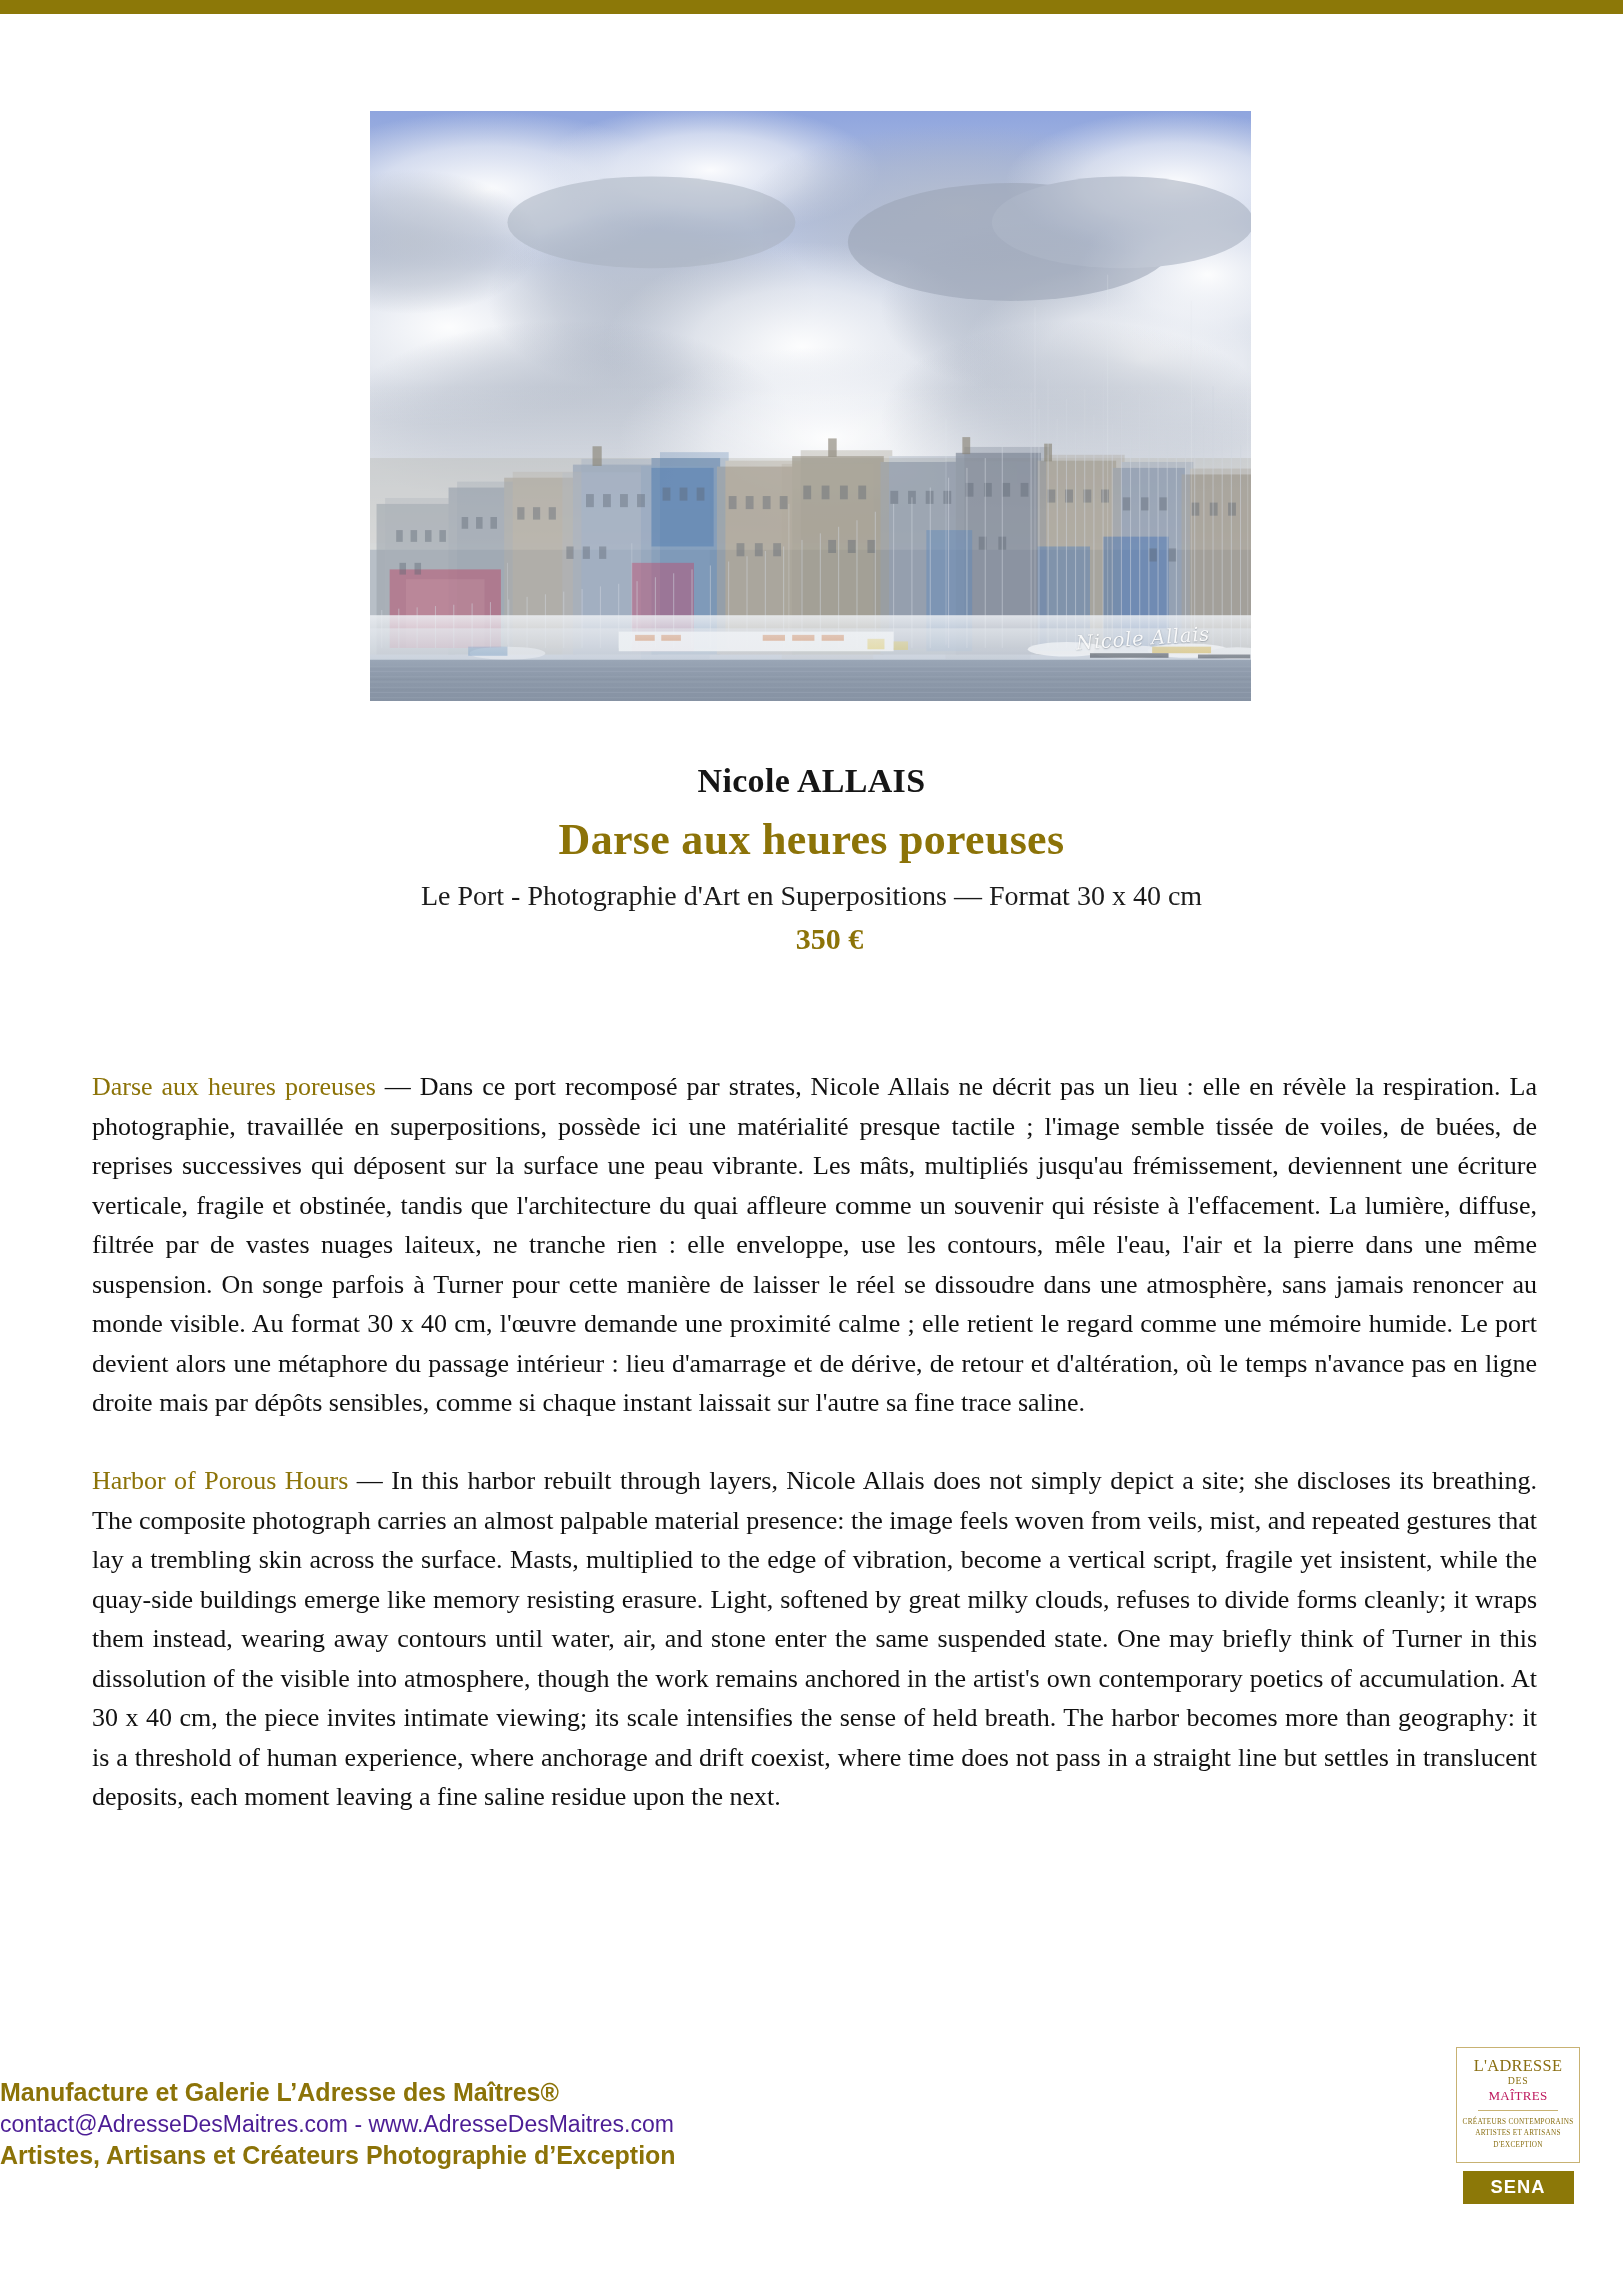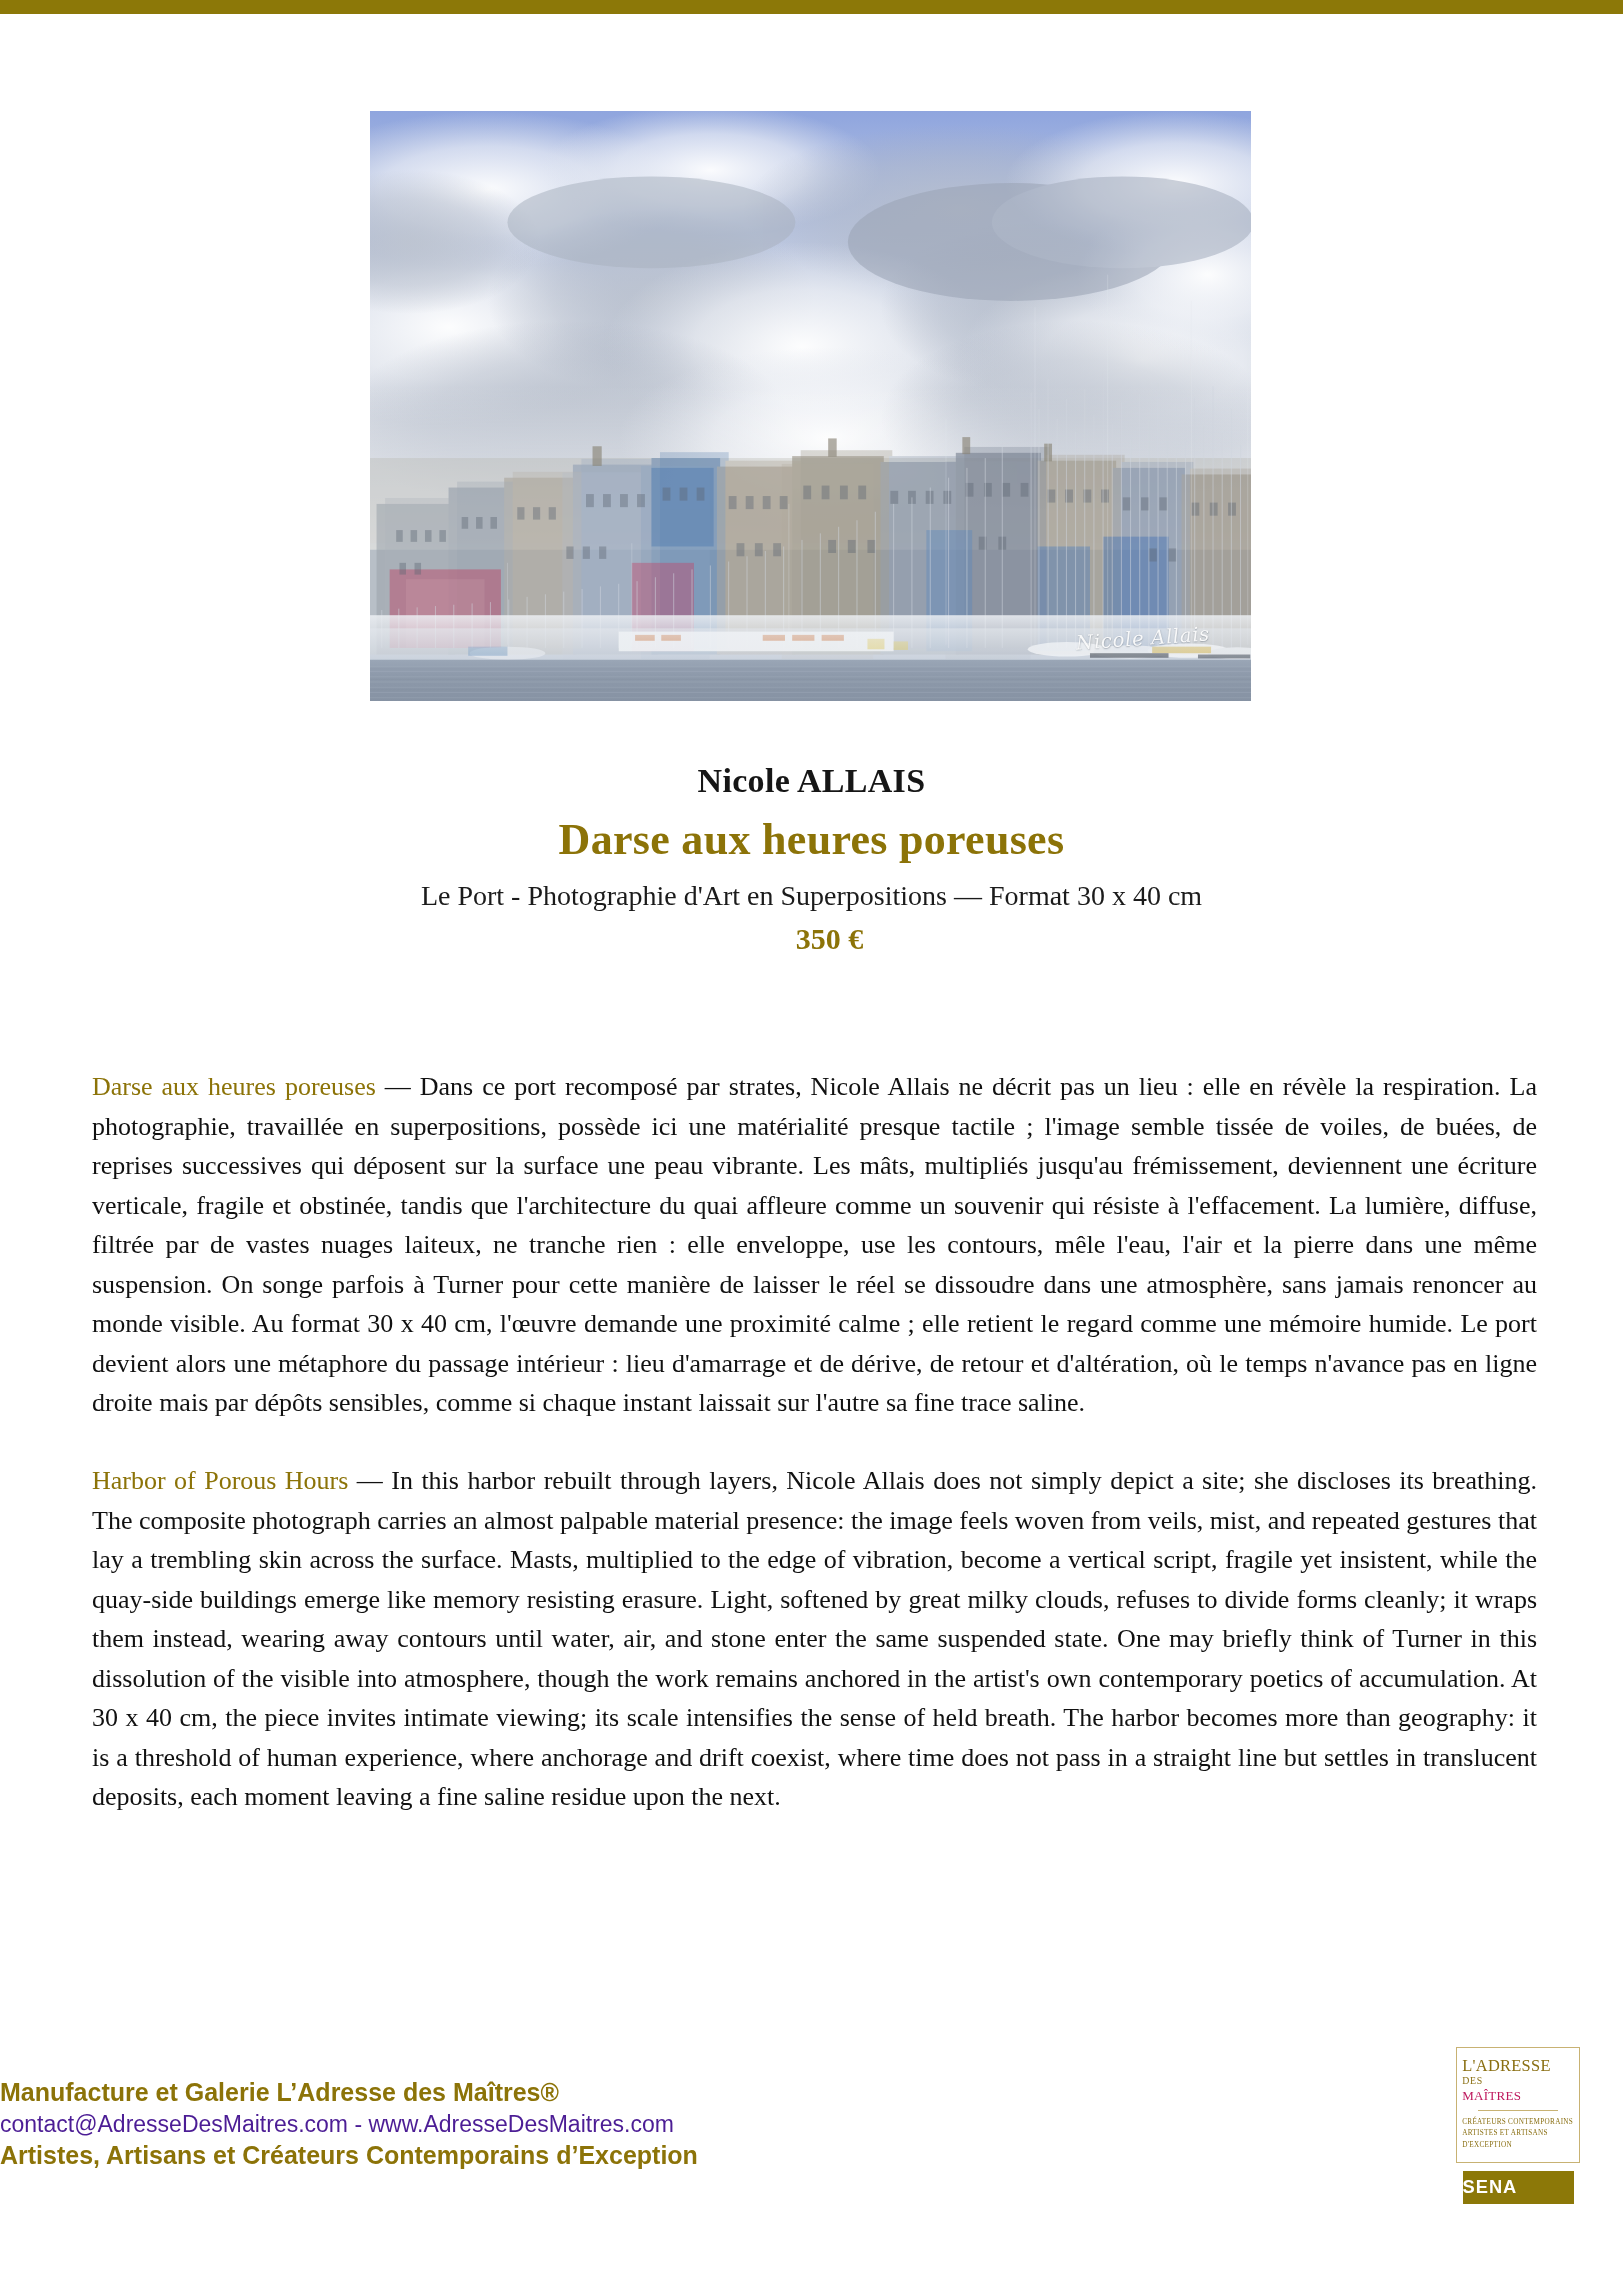--- a/index.html
+++ b/index.html
@@ -141,21 +141,21 @@
     color: #4c1d95;
     font-size: 23px;
   }
 
   
   .logo-lockup {
     position: absolute;
     left: 1412px;
     top: 2047px;
     width: 124px;
-    text-align: left;
+    text-align: center;
     padding-left: 44px;
   }
   .logo-card {
     border: 1.3px solid #c8b273;
     background: #ffffff;
     padding: 9.2px 5.2px 10.5px 5.2px;
     box-sizing: border-box;
     width: 124px;
   }
   .logo-l1 {
@@ -530,21 +530,21 @@
   <p class="para"><span class="lead">Darse aux heures poreuses</span><span> — Dans ce port recomposé par strates, Nicole Allais ne décrit pas un lieu : elle en révèle la respiration. La photographie, travaillée en superpositions, possède ici une matérialité presque tactile ; l'image semble tissée de voiles, de buées, de reprises successives qui déposent sur la surface une peau vibrante. Les mâts, multipliés jusqu'au frémissement, deviennent une écriture verticale, fragile et obstinée, tandis que l'architecture du quai affleure comme un souvenir qui résiste à l'effacement. La lumière, diffuse, filtrée par de vastes nuages laiteux, ne tranche rien : elle enveloppe, use les contours, mêle l'eau, l'air et la pierre dans une même suspension. On songe parfois à Turner pour cette manière de laisser le réel se dissoudre dans une atmosphère, sans jamais renoncer au monde visible. Au format 30 x 40 cm, l'œuvre demande une proximité calme ; elle retient le regard comme une mémoire humide. Le port devient alors une métaphore du passage intérieur : lieu d'amarrage et de dérive, de retour et d'altération, où le temps n'avance pas en ligne droite mais par dépôts sensibles, comme si chaque instant laissait sur l'autre sa fine trace saline.</span></p>
 </div>
 
 <div class="copy en">
   <p class="para"><span class="lead">Harbor of Porous Hours</span><span> — In this harbor rebuilt through layers, Nicole Allais does not simply depict a site; she discloses its breathing. The composite photograph carries an almost palpable material presence: the image feels woven from veils, mist, and repeated gestures that lay a trembling skin across the surface. Masts, multiplied to the edge of vibration, become a vertical script, fragile yet insistent, while the quay-side buildings emerge like memory resisting erasure. Light, softened by great milky clouds, refuses to divide forms cleanly; it wraps them instead, wearing away contours until water, air, and stone enter the same suspended state. One may briefly think of Turner in this dissolution of the visible into atmosphere, though the work remains anchored in the artist's own contemporary poetics of accumulation. At 30 x 40 cm, the piece invites intimate viewing; its scale intensifies the sense of held breath. The harbor becomes more than geography: it is a threshold of human experience, where anchorage and drift coexist, where time does not pass in a straight line but settles in translucent deposits, each moment leaving a fine saline residue upon the next.</span></p>
 </div>
 
 <div class="footer">
   <div class="footer-line gold">Manufacture et Galerie L’Adresse des Maîtres®</div>
   <div class="footer-line dark">contact@AdresseDesMaitres.com - www.AdresseDesMaitres.com</div>
-  <div class="footer-line gold">Artistes, Artisans et Créateurs Contemporains d’Exception</div>
+  <div class="footer-line gold">Artistes, Artisans et Créateurs Photographie d’Exception</div>
 </div>
 
 <div class="logo-lockup">
   <div class="logo-card">
     <div class="logo-l1">L'ADRESSE</div>
     <div class="logo-l2">DES</div>
     <div class="logo-l3">MAÎTRES</div>
     <div class="logo-divider"></div>
     <div class="logo-tag">CRÉATEURS CONTEMPORAINS</div>
     <div class="logo-tag">ARTISTES ET ARTISANS</div>

